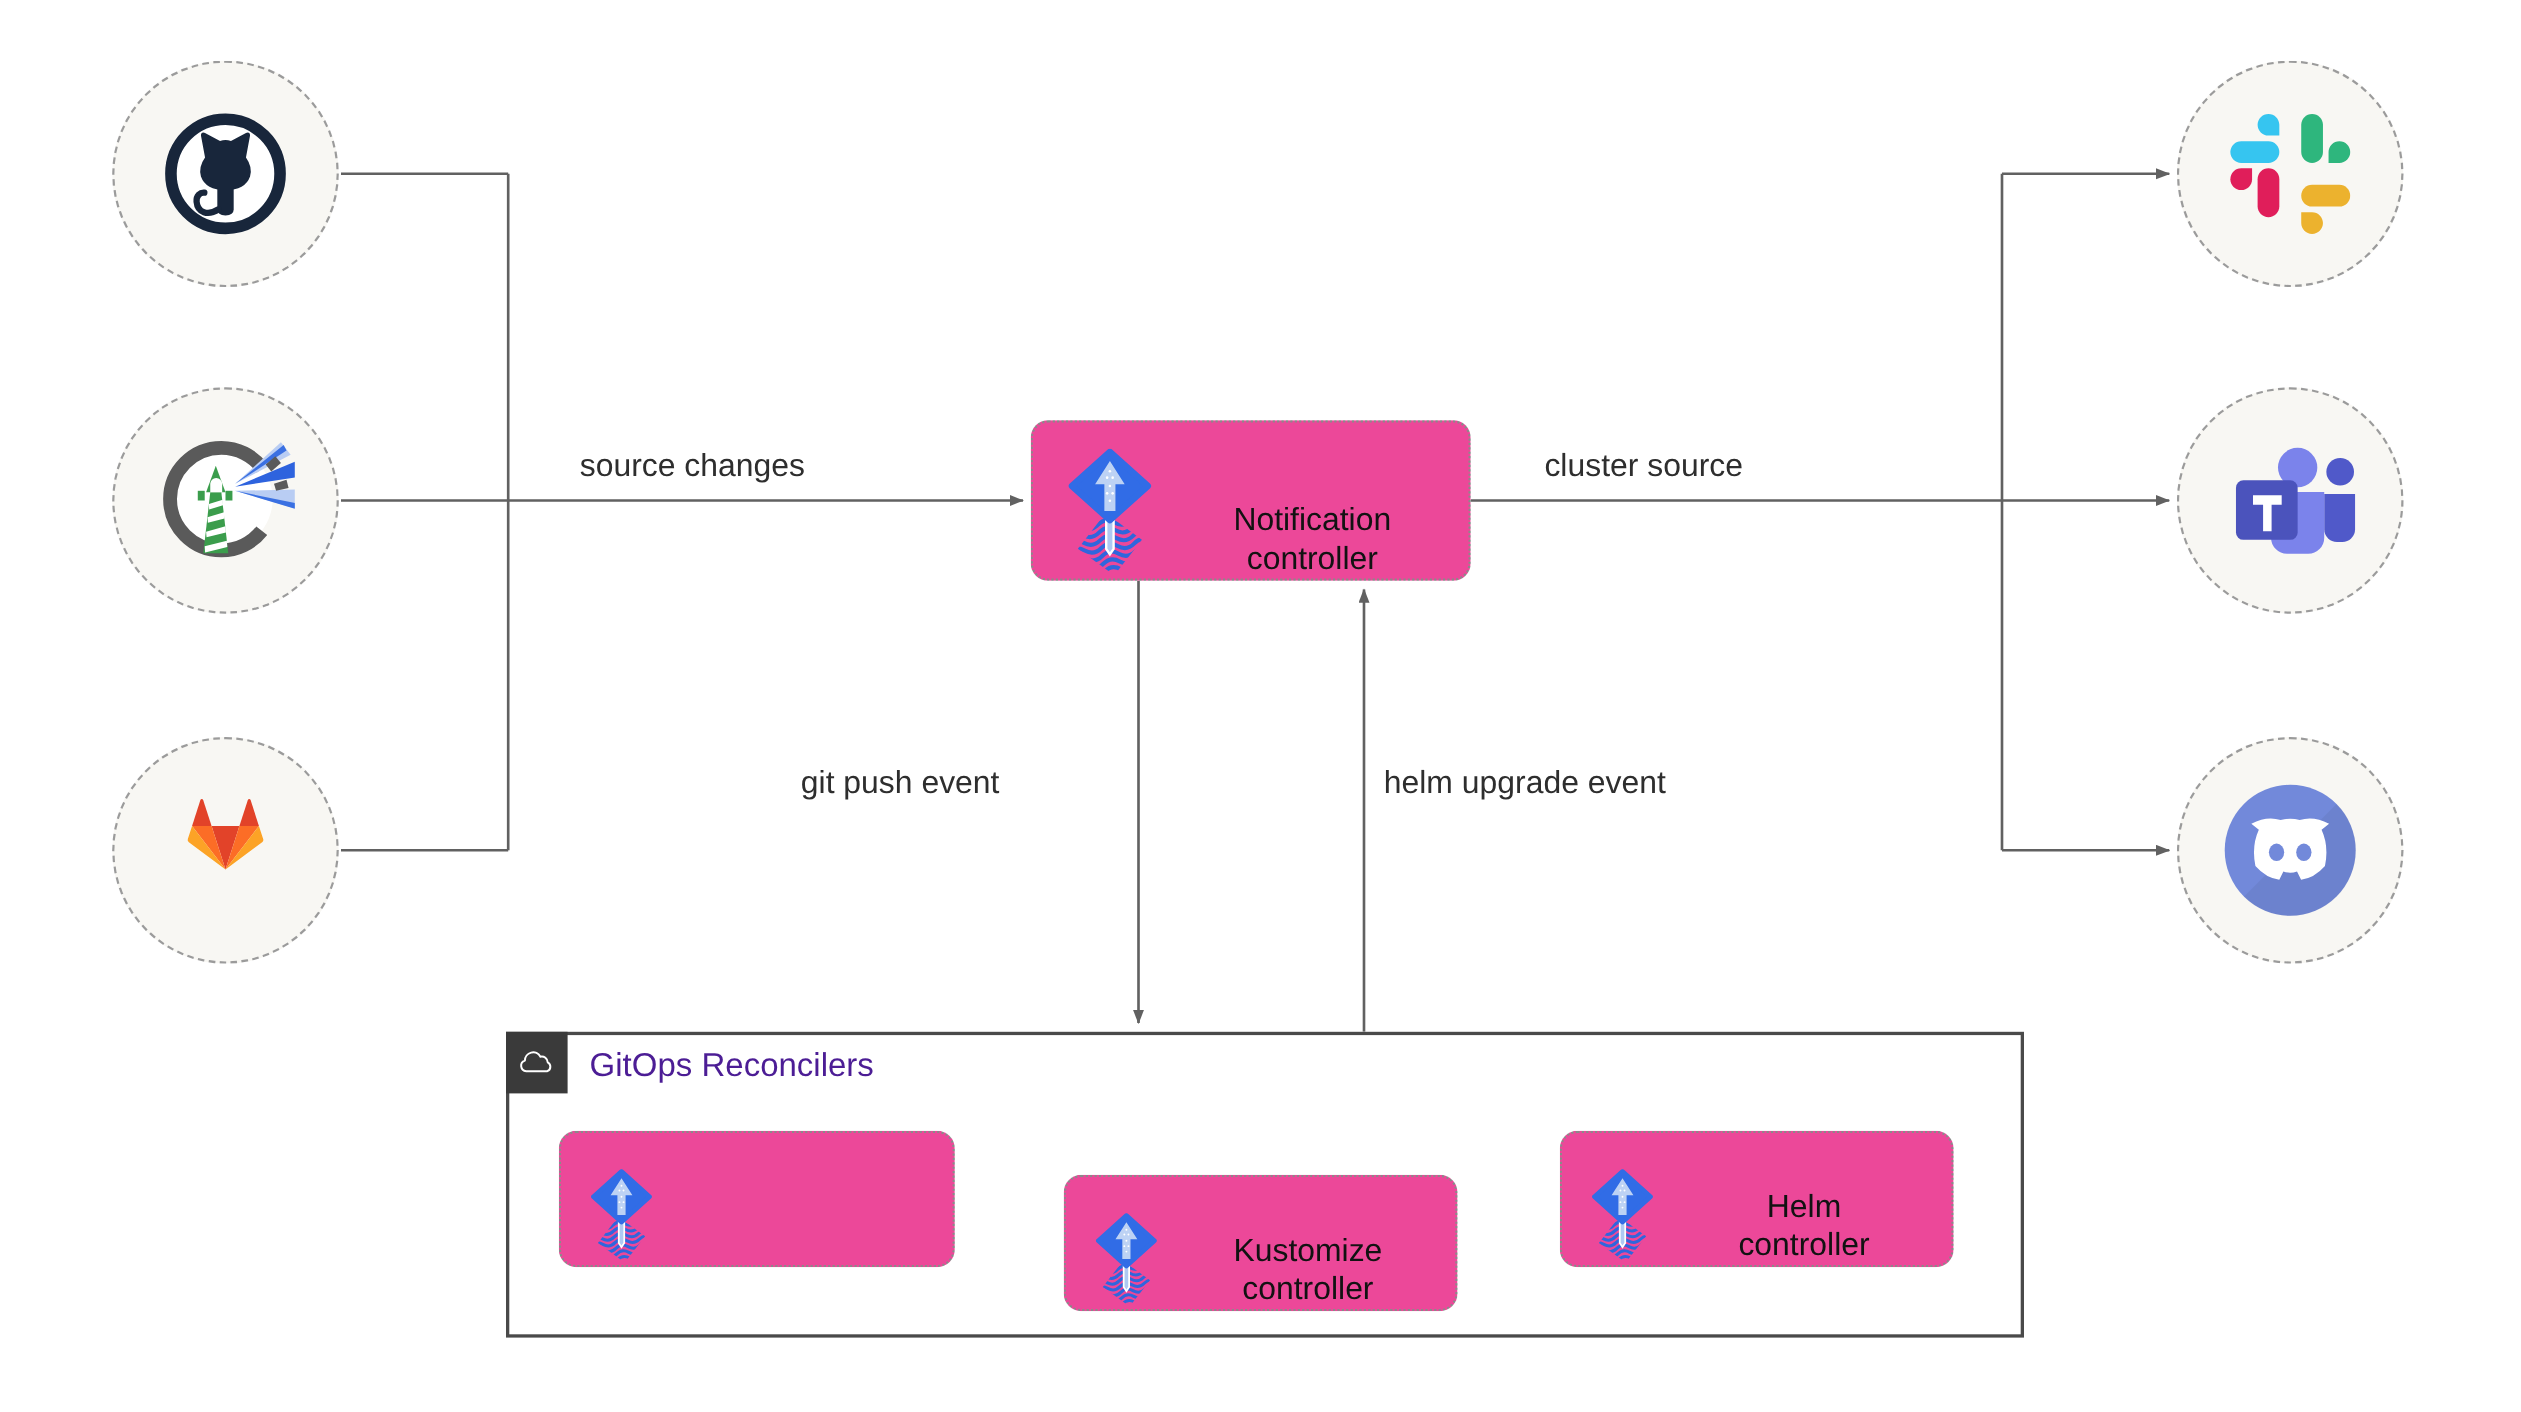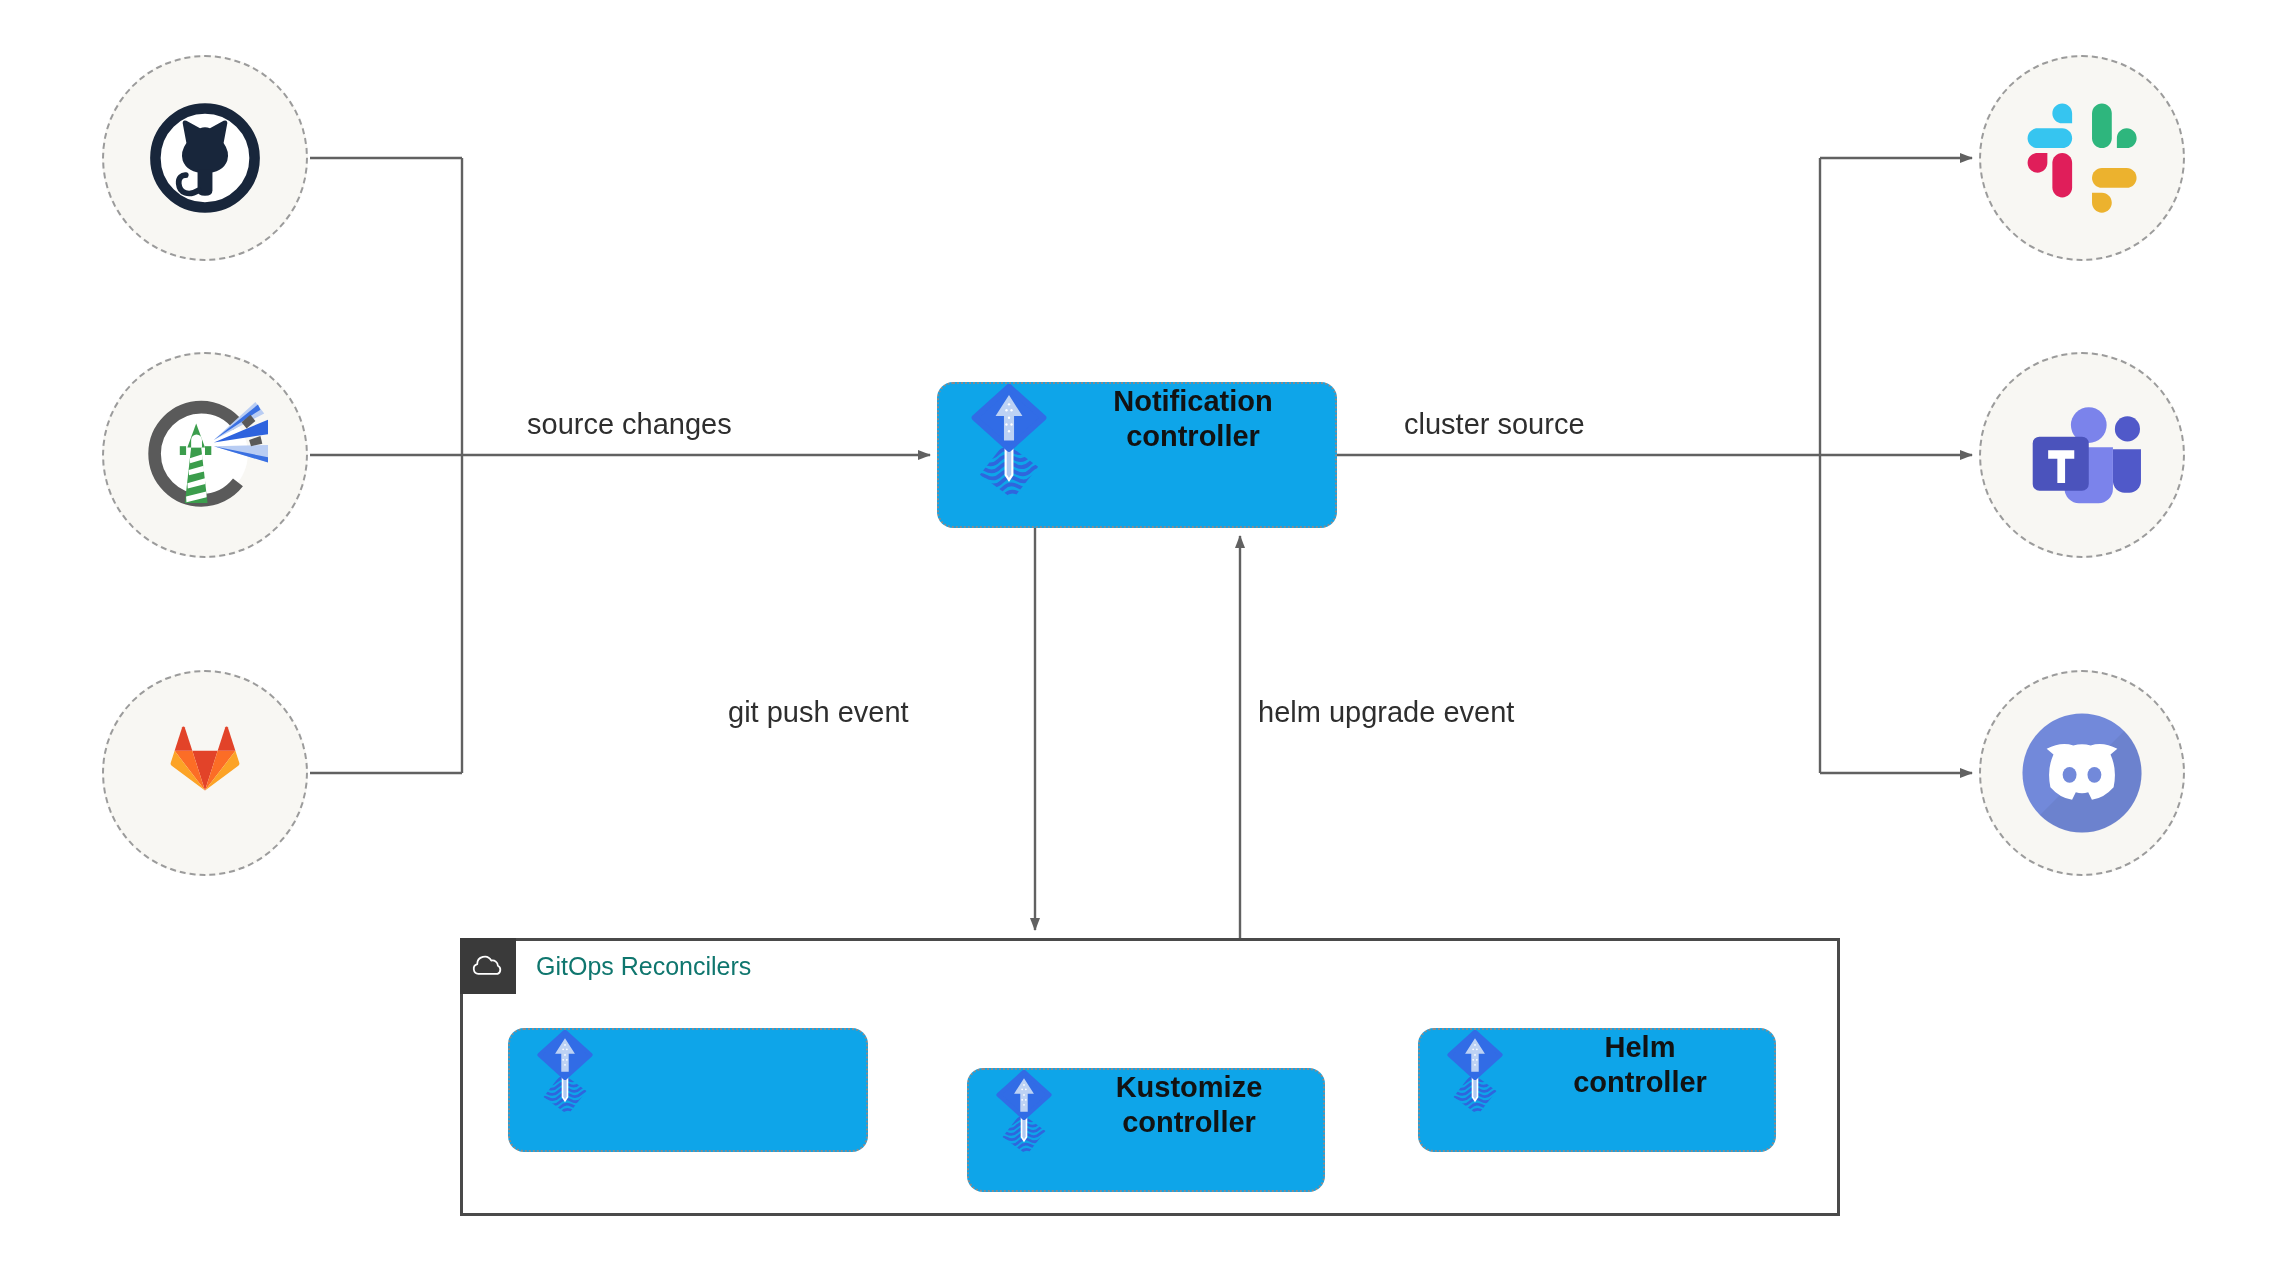--- a/index.html
+++ b/index.html
@@ -10,22 +10,22 @@
   svg{display:block;}
   .edges{position:absolute;left:0;top:0;}
   
   .svc{
     position:absolute;width:206px;height:206px;border-radius:50%;
     border:2px dashed #9b9b9b;background:#f8f7f3;
     display:flex;align-items:center;justify-content:center;box-sizing:border-box;
   }
   
   .node{
-    position:absolute;background:#0ea5e9;border:2px dotted #8a8a8a;border-radius:16px;
-    display:flex;align-items:flex-start;box-sizing:border-box;font-weight:bold;
+    position:absolute;background:#ec4899;border:2px dotted #8a8a8a;border-radius:16px;
+    display:flex;align-items:flex-end;box-sizing:border-box;
   }
   .node .flux-lg{width:84px;height:118px;margin-left:28px;flex:none;}
   .node .flux-sm{width:62px;height:87px;margin-left:24px;flex:none;}
   .nlabel{
     flex:1;text-align:center;color:#121212;font-size:29px;line-height:35px;
   }
   .nlabel.big{padding:0 38px;}
   .nlabel.small{padding:0 40px;}
   .edge-label{
     position:absolute;width:340px;text-align:left;color:#2e2e2e;font-size:29px;line-height:32px;
@@ -33,21 +33,21 @@
   
   .gitops-box{
     position:absolute;left:460px;top:938px;width:1380px;height:278px;
     border:3px solid #4a4a4a;background:#ffffff;box-sizing:border-box;
   }
   .gitops-header{
     position:absolute;left:460px;top:938px;width:56px;height:56px;background:#3a3a3a;
     display:flex;align-items:center;justify-content:center;
   }
   .gitops-title{
-    position:absolute;left:536px;top:952px;font-size:25px;color:#0f766e;
+    position:absolute;left:536px;top:952px;font-size:30px;color:#4c1d95;
   }
 </style>
 </head>
 <body>
 
 <div class="canvas">
 
   <svg width="0" height="0" style="position:absolute" aria-hidden="true">
     <defs>
       <clipPath id="flux-wave-clip">

